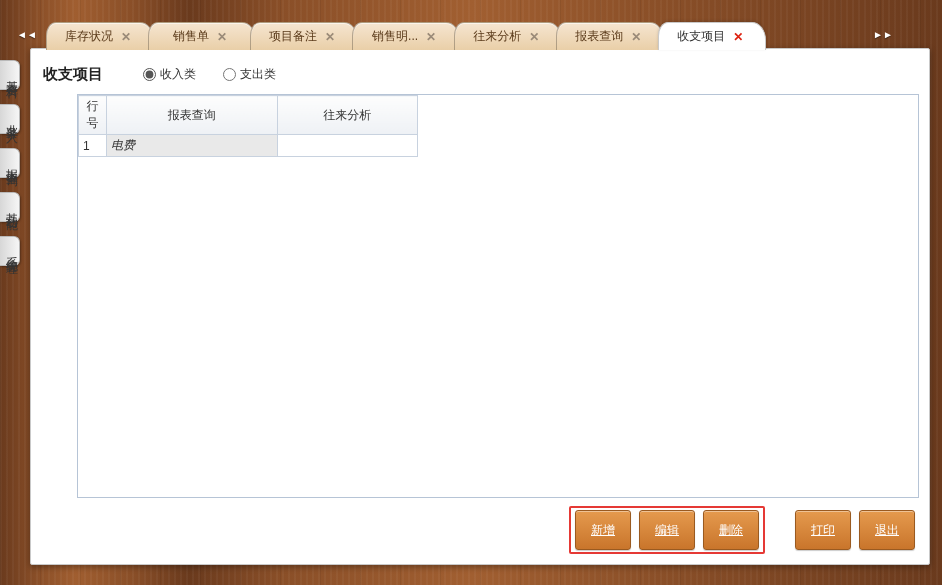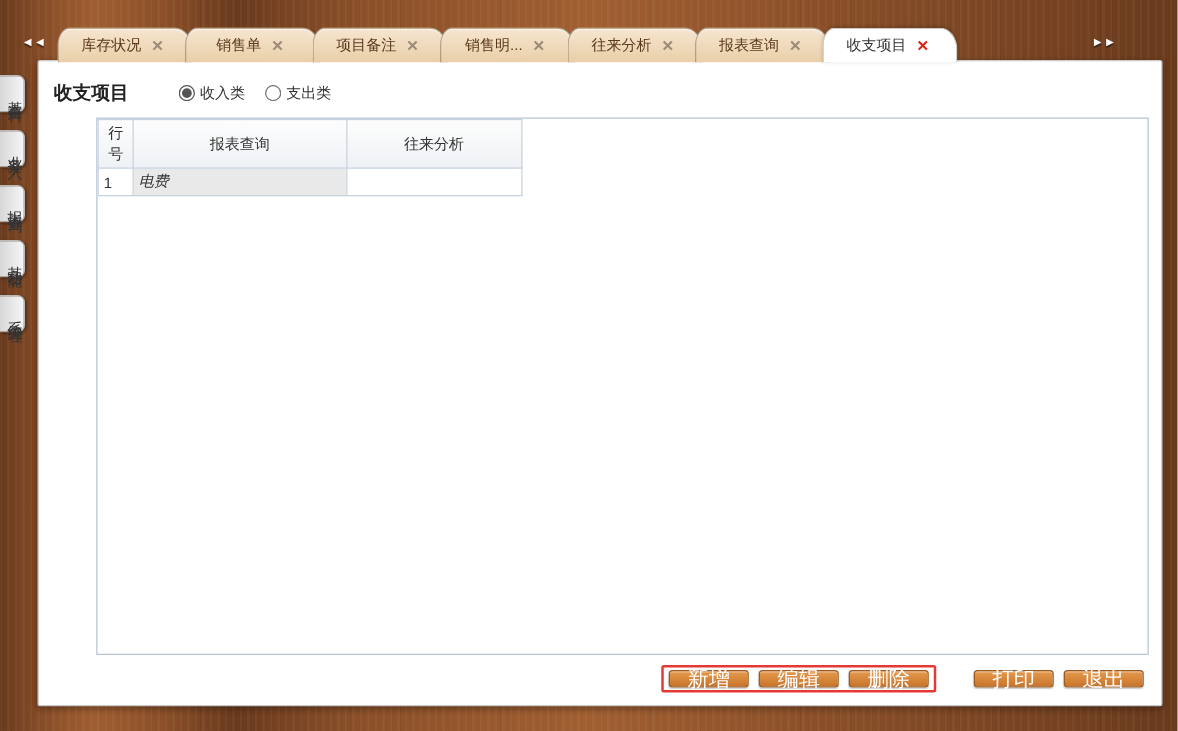--- a/index.html
+++ b/index.html
@@ -126,21 +126,21 @@
     display:flex;
     align-items:center;
     gap: 40px;
     padding: 4px 2px 10px 2px;
   }
   .panel-title {
     font-size: 15px;
     font-weight: bold;
     color:#222;
   }
-  .radio-group { display:flex; gap:16px; align-items:flex-start; color:#333; }
+  .radio-group { display:flex; gap:27px; align-items:flex-start; color:#333; }
   .radio-group label { display:flex; align-items:center; gap:4px; cursor:pointer; }
   .radio-group input { accent-color:#555; }
 
   .grid-wrap {
     flex: 1;
     border: 1px solid #b6c4d6;
     background:#fff;
     overflow:auto;
     margin-left:36px;
   }
@@ -169,33 +169,34 @@
 
   .footer {
     display:flex;
     justify-content:flex-end;
     align-items:center;
     gap: 8px;
     padding: 8px 4px 2px 4px;
   }
   .btn {
     min-width: 56px;
-    height: 14px;
+    height: 40px;
     padding: 0 14px;
     border: 1px solid #9a5a20;
     border-radius: 3px;
     background: linear-gradient(#e59a4e,#c9752b);
     color: #fff;
-    font-size: 17px;
+    font-size: 12px;
     display:inline-flex;
     align-items:center;
     justify-content:center;
     box-shadow: inset 0 1px 0 rgba(255,255,255,.4), 0 1px 1px rgba(0,0,0,.2);
     cursor:pointer;
     user-select:none;
+    text-decoration:underline;
   }
   .highlight-box {
     border: 2px solid #e53935;
     padding: 2px 4px;
     display:inline-flex;
     gap: 8px;
     border-radius: 2px;
   }
   .spacer-sm { width: 14px; }
 </style>

